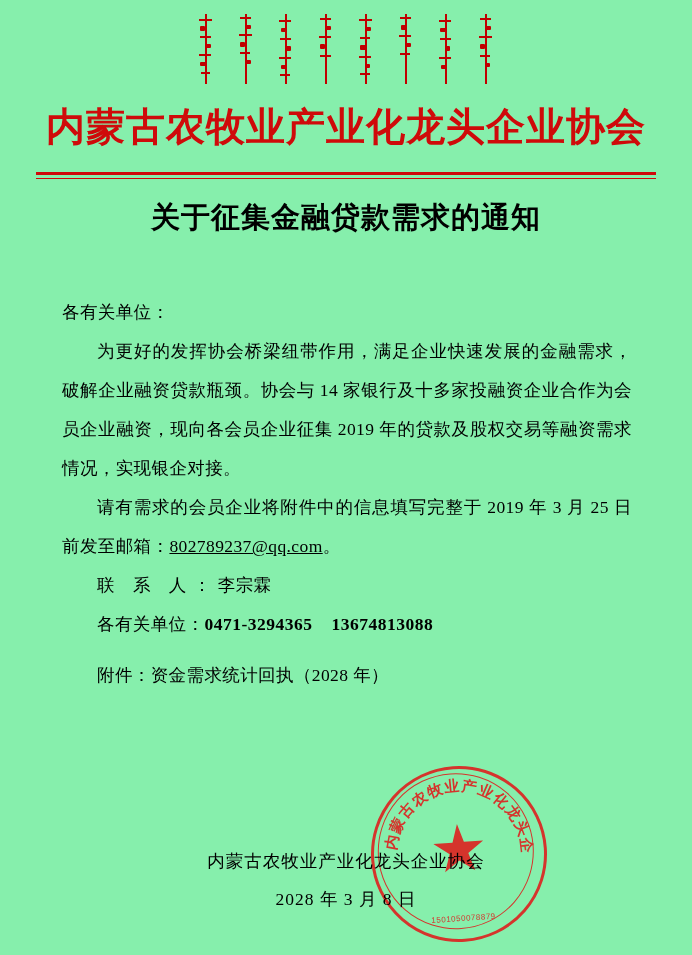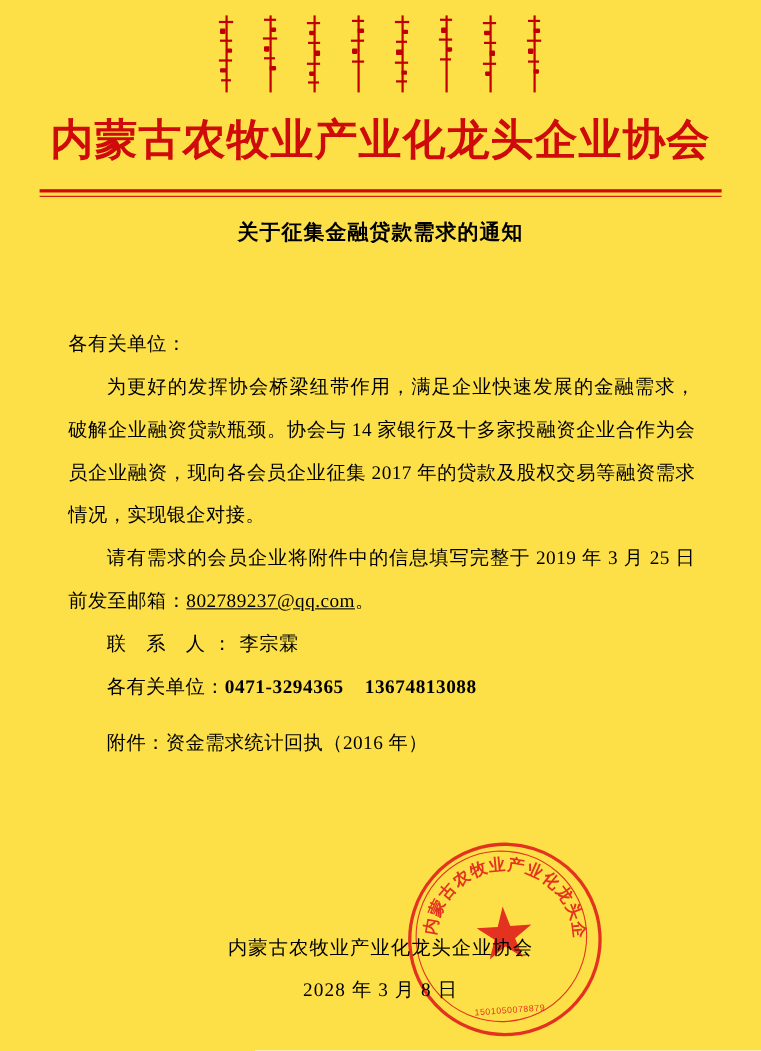--- a/index.html
+++ b/index.html
@@ -13,21 +13,21 @@
     position: relative;
     font-family: "Liberation Serif", "DejaVu Serif", serif;
     color: #000;
     overflow: hidden;
   }
   .page {
     position: absolute;
     left: 0; top: 0;
     width: 692px;
     height: 955px;
-    background: #fde047;
+    background: #86efac;
   }
 
   
   .mongol-band {
     position: absolute;
     left: 0;
     top: 14px;
     width: 692px;
     height: 78px;
     display: flex;
@@ -92,21 +92,21 @@
     background: #cf0a0a;
   }
 
   
   .doc-subject {
     position: absolute;
     left: 0;
     top: 198px;
     width: 692px;
     text-align: center;
-    font-size: 19px;
+    font-size: 29px;
     font-weight: bold;
     letter-spacing: 1px;
     color: #000;
   }
 
   
   .body-block {
     position: absolute;
     left: 62px;
     top: 293px;
@@ -292,32 +292,32 @@
   <div class="org-title">内蒙古农牧业产业化龙头企业协会</div>
 
   <div class="red-rule"></div>
   <div class="red-rule-thin"></div>
 
   <div class="doc-subject">关于征集金融贷款需求的通知</div>
 
   <div class="body-block">
     <p class="salutation">各有关单位：</p>
 
-    <p class="para">为更好的发挥协会桥梁纽带作用，满足企业快速发展的金融需求，破解企业融资贷款瓶颈。协会与 14 家银行及十多家投融资企业合作为会员企业融资，现向各会员企业征集 2017 年的贷款及股权交易等融资需求情况，实现银企对接。</p>
+    <p class="para">为更好的发挥协会桥梁纽带作用，满足企业快速发展的金融需求，破解企业融资贷款瓶颈。协会与 14 家银行及十多家投融资企业合作为会员企业融资，现向各会员企业征集 2019 年的贷款及股权交易等融资需求情况，实现银企对接。</p>
 
     <p class="para"><span>请有需求的会员企业将附件中的信息填写完整于 2019 年 3 月 25 日前发至邮箱：</span><span class="email-underline">802789237@qq.com</span><span>。</span></p>
 
     <p class="contact-line"><span class="contact-label-spaced">联 系 人：</span><span>李宗霖</span></p>
 
     <p class="contact-line"><span>各有关单位：</span><span class="phone-num">0471-3294365</span><span>&nbsp;&nbsp;&nbsp;&nbsp;</span><span class="phone-num">13674813088</span></p>
 
     <div class="gap-small"></div>
     <div class="gap-small"></div>
 
-    <p class="attach-line"><span>附件：</span><span>资金需求统计回执（2016 年）</span></p>
+    <p class="attach-line"><span>附件：</span><span>资金需求统计回执（2028 年）</span></p>
   </div>
 
   <div class="seal">
     <div class="seal-inner"></div>
     <div class="seal-arc-text">
       <svg width="170" height="170" viewBox="0 0 170 170">
         <defs>
           <path id="arcTop" d="M 22,85 A 63,63 0 0 1 148,85"></path>
         </defs>
         <text font-family="Liberation Serif, serif" font-size="15" font-weight="bold" fill="#e01b1b" letter-spacing="1.2">

